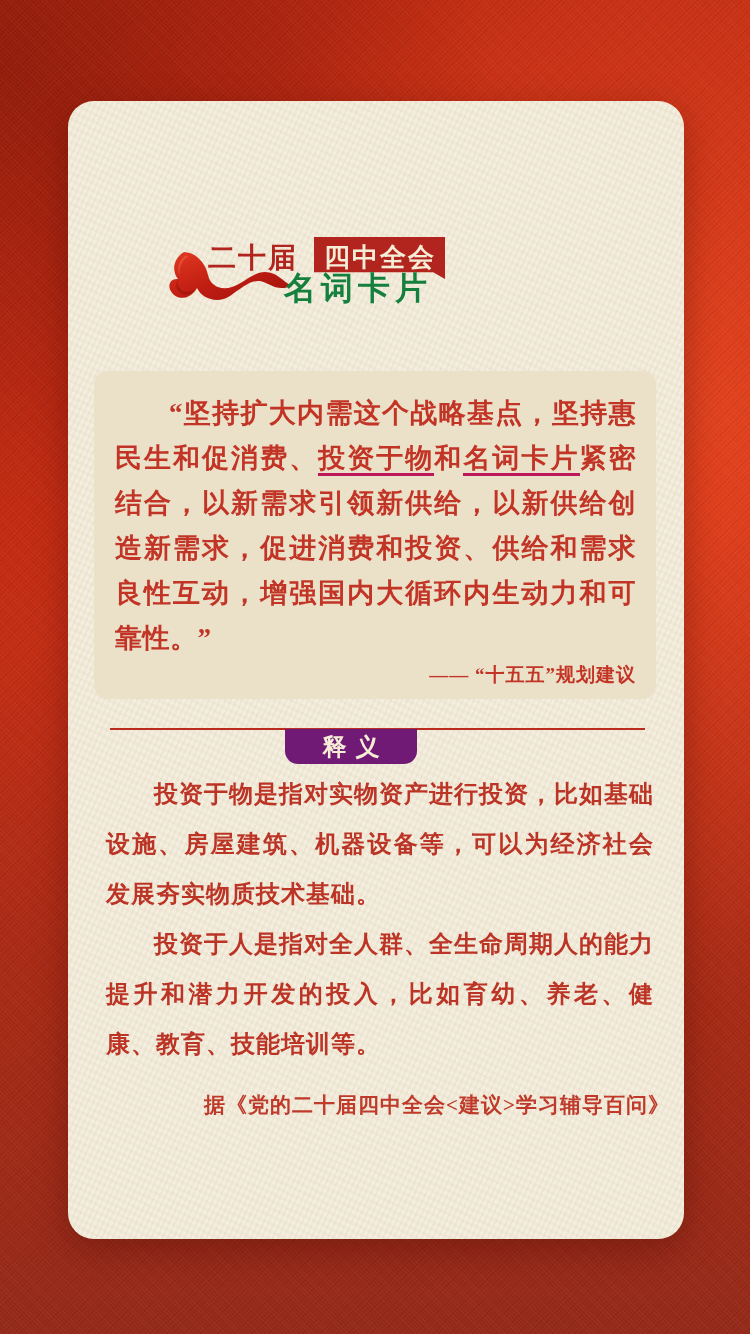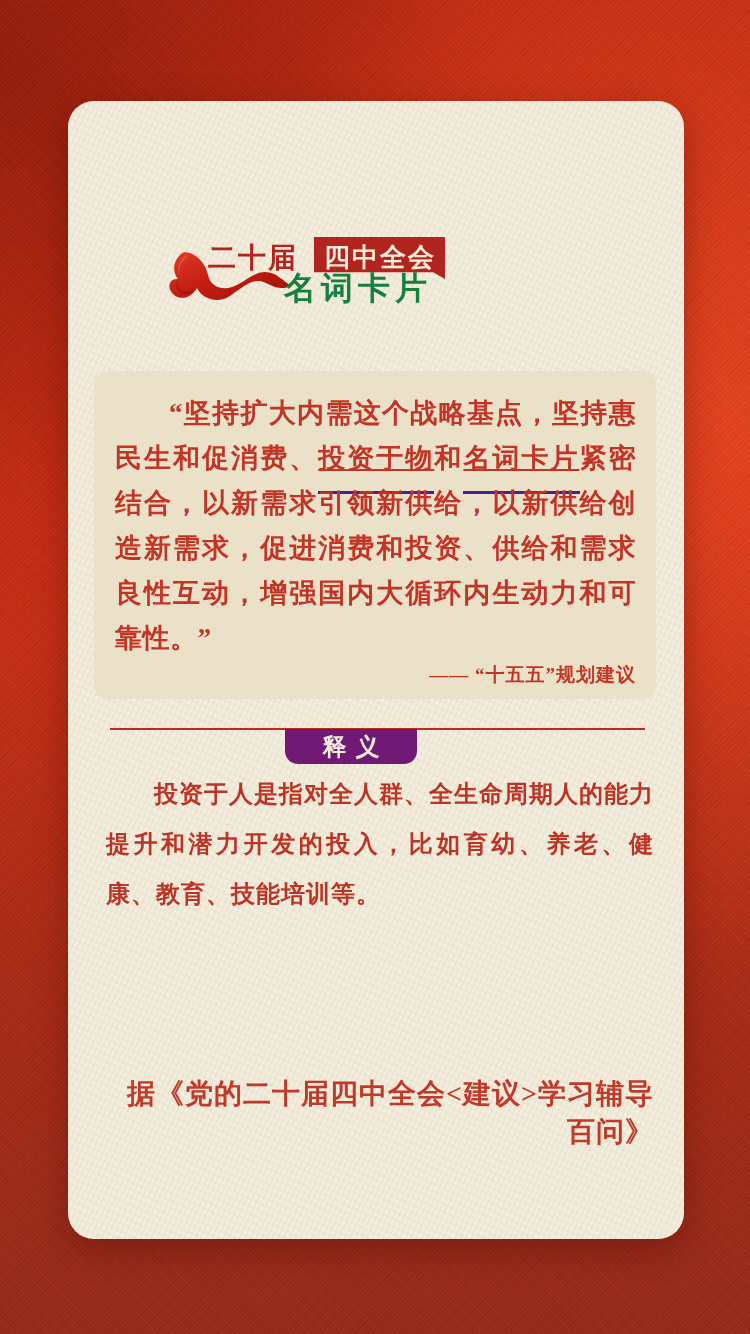--- a/index.html
+++ b/index.html
@@ -47,42 +47,42 @@
   
   .quote-panel{
     position:absolute;left:26px;top:270px;width:562px;height:328px;
     background:#ebe1c9;border-radius:14px;overflow:hidden;
   }
   .quote-text{
     margin:0;padding:20px 20px 0 21px;
     font-size:27px;font-weight:bold;color:#c23526;
     line-height:45px;text-align:justify;text-indent:2em;letter-spacing:.5px;
   }
-  .q-underline{border-bottom:3px solid #4c1d95;padding-bottom:18px;text-decoration:underline;}
+  .q-underline{border-bottom:3px solid #be185d;padding-bottom:0;}
   .quote-attr{
     position:absolute;right:20px;bottom:11px;margin:0;
     font-size:19px;font-weight:bold;color:#c23526;letter-spacing:1px;
   }
   
   .divider-line{position:absolute;left:42px;top:627px;width:535px;height:2px;background:#bb2c1e;}
   .def-badge{
     position:absolute;left:217px;top:628px;width:132px;height:35px;
     background:#701a75;color:#f6edd6;border-radius:0 0 13px 13px;
     display:flex;align-items:center;justify-content:center;
     font-size:24px;font-weight:bold;letter-spacing:9px;text-indent:9px;
   }
   
   .def-body{position:absolute;left:38px;top:668px;width:548px;}
   .def-body p{
     margin:0;font-size:24px;font-weight:bold;color:#bc3425;
     line-height:50px;text-align:justify;text-indent:2em;letter-spacing:1px;
   }
   .def-source{
-    position:absolute;left:36px;top:974px;width:550px;margin:0;text-align:right;
-    font-size:28px;font-weight:bold;color:#bf3a2a;letter-spacing:1px;
+    position:absolute;left:36px;top:974px;width:550px;margin:16px;text-align:right;
+    font-size:21px;font-weight:bold;color:#bf3a2a;letter-spacing:1px;
   }
   
   .logo{position:absolute;left:268px;top:1040px;width:136px;height:76px;color:#c75340;}
   .logo-url-top{
     position:absolute;left:2px;top:0;font-family:"DejaVu Sans","Liberation Sans",sans-serif;
     font-size:13px;font-weight:bold;letter-spacing:1.5px;white-space:nowrap;
   }
   .logo-rule{position:absolute;left:0;top:18px;width:118px;height:2px;background:#c75340;}
   .logo-n{position:absolute;left:0;top:15px;font-size:54px;line-height:46px;font-weight:bold;}
   .logo-brand{position:absolute;left:45px;top:21px;font-size:24px;font-weight:bold;letter-spacing:1px;white-space:nowrap;}
@@ -122,20 +122,21 @@
 
     <div class="quote-panel">
       <p class="quote-text"><span>“坚持扩大内需这个战略基点，坚持惠民生和促消费、</span><span class="q-underline">投资于物</span><span>和</span><span class="q-underline">名词卡片</span><span>紧密结合，以新需求引领新供给，以新供给创造新需求，促进消费和投资、供给和需求良性互动，增强国内大循环内生动力和可靠性。”</span></p>
       <p class="quote-attr">—— “十五五”规划建议</p>
     </div>
 
     <div class="divider-line"></div>
     <div class="def-badge">释义</div>
 
     <div class="def-body">
+      <p>投资于物是指对实物资产进行投资，比如基础设施、房屋建筑、机器设备等，可以为经济社会发展夯实物质技术基础。</p>
       <p>投资于人是指对全人群、全生命周期人的能力提升和潜力开发的投入，比如育幼、养老、健康、教育、技能培训等。</p>
     </div>
 
     <p class="def-source">据《党的二十届四中全会&lt;建议&gt;学习辅导百问》</p>
 
 
   </div>
 </div>
 
 </body></html>

